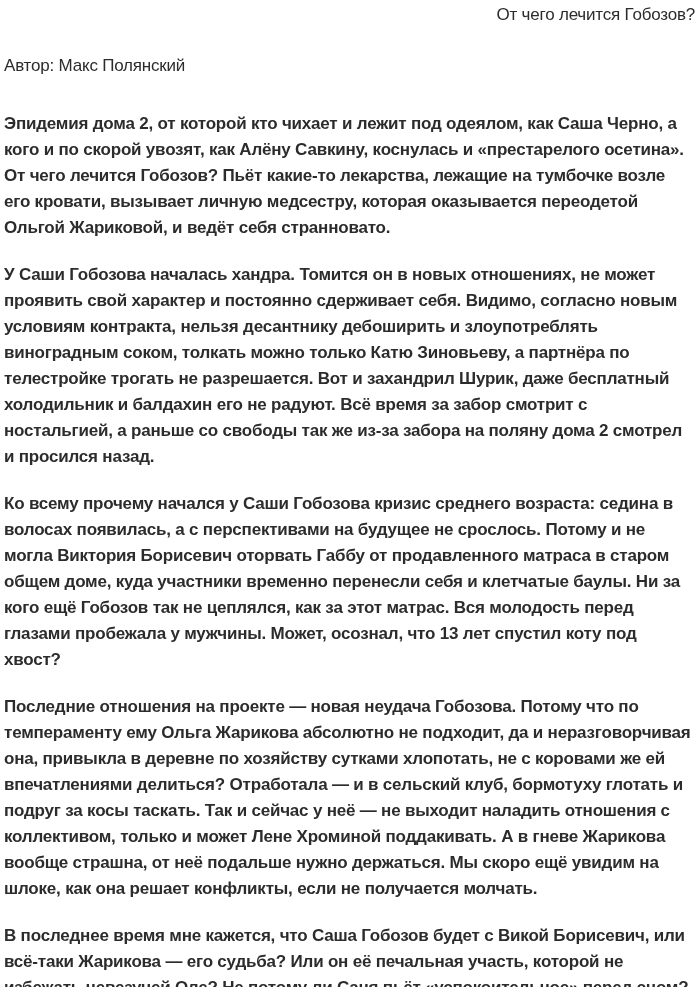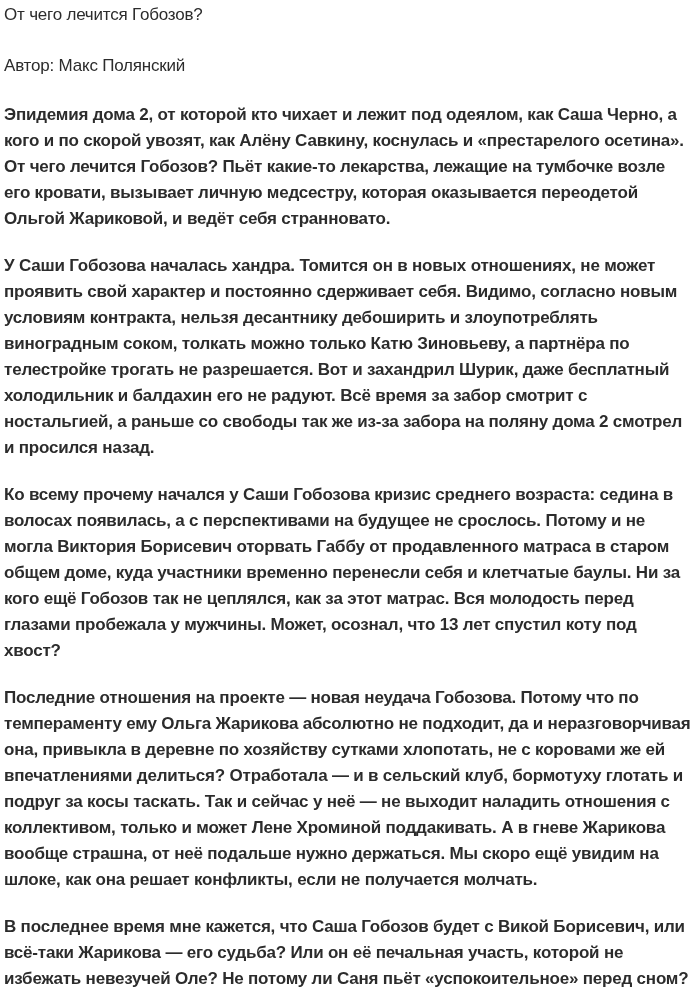--- a/index.html
+++ b/index.html
@@ -21,22 +21,22 @@
   .article-author,
   .article-paragraph {
     margin: 0;
     font-size: 17px;
     font-weight: 400;
     line-height: 26px;
     letter-spacing: -0.2px;
     white-space: pre-line;   
     color: #2c2c2c;
   }
-  .article-title   { margin-bottom: 25px; }
-  .article-author  { margin-bottom: 23px; }
+  .article-title   { margin-bottom: 25px; text-align: right; }
+  .article-author  { margin-bottom: 32px; }
   .article-paragraph { margin-bottom: 21px; font-weight: bold; }
   .article-paragraph:last-child { margin-bottom: 0; }
 </style>
 </head>
 <body>
 
 <div class="page">
   <h1 class="article-title">От чего лечится Гобозов?</h1>
 
   <div class="article-author">Автор: Макс Полянский</div>

